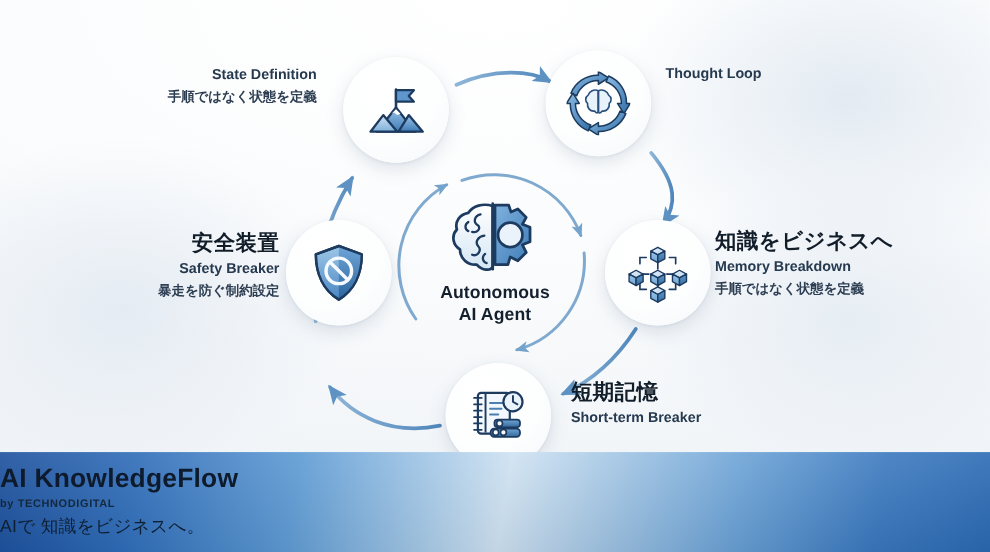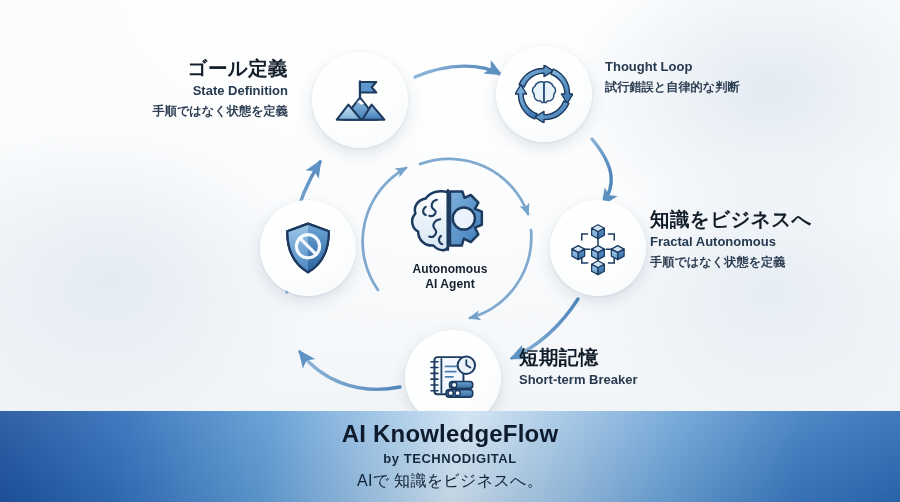--- a/index.html
+++ b/index.html
@@ -48,21 +48,21 @@
 
   
   #center {
     position:absolute; left:371px; top:160px;
     width:158px; height:158px;
     display:flex; flex-direction:column; align-items:center; justify-content:center;
   }
   #center .brain-gear { width:84px; height:72px; margin-bottom:4px; }
   #center .ctitle {
     text-align:center;
-    font-size:12px;
+    font-size:16px;
     font-weight:700;
     line-height:1.22;
     color:#14202e;
     letter-spacing:.1px;
   }
 
   
   .label { position:absolute; }
   .label .jp {
     font-size:19.5px; font-weight:700; color:#121d2a;
@@ -102,28 +102,28 @@
   }
   #banner::after {
     content:""; position:absolute; inset:0;
     background:linear-gradient(180deg, rgba(255,255,255,.10) 0%, rgba(0,0,0,.06) 100%);
     pointer-events:none;
   }
   .b-inner {
     position:relative; z-index:2;
     height:100%;
     display:flex; flex-direction:column;
-    align-items:center; justify-content:center;
+    justify-content:center;
   }
   .b-title {
     font-size:24px; font-weight:700; color:#0e1b2c;
     letter-spacing:.2px; line-height:1.1;
   }
   .b-by {
-    font-size:13px; font-weight:700; color:#14283d;
+    font-size:10px; font-weight:700; color:#14283d;
     letter-spacing:.55px; margin-top:3px;
   }
   .b-tag {
     font-size:16px; font-weight:400; color:#0f1f33;
     margin-top:5px; letter-spacing:.3px;
   }
 </style>
 </head>
 <body>
 
@@ -209,21 +209,20 @@
       </defs>
       <line x1="50" y1="18" x2="50" y2="58" stroke="#1d3a5f" stroke-width="4" stroke-linecap="round"></line>
       <path d="M50,19 L78,19 L70,28 L78,37 L50,37 Z" fill="#5e96cd" stroke="#1d3a5f" stroke-width="3.6" stroke-linejoin="round"></path>
       <path d="M50,46 L80,84 L20,84 Z" fill="url(#mtB)" stroke="#1d3a5f" stroke-width="3.6" stroke-linejoin="round"></path>
       <path d="M30,58 L52,84 L10,84 Z" fill="url(#mtA)" stroke="#1d3a5f" stroke-width="3.6" stroke-linejoin="round"></path>
       <path d="M70,58 L92,84 L54,84 Z" fill="url(#mtB)" stroke="#1d3a5f" stroke-width="3.6" stroke-linejoin="round"></path>
       <path d="M43,56 L50,49 L57,56 L52,58 L47,54 Z" fill="#ffffff"></path>
     </svg>
   </div>
   <div class="label lab-left l-goal">
-    <div class="jp">ゴール定義</div>
     <div class="en">State Definition</div>
     <div class="sub">手順ではなく状態を定義</div>
   </div>
 
   <div class="node n-loop">
     <svg viewBox="0 0 100 100">
       <defs>
         <linearGradient id="cy" x1="0" y1="0" x2="1" y2="1">
           <stop offset="0%" stop-color="#8fbde3"></stop>
             <stop offset="100%" stop-color="#2f6ea8"></stop>
@@ -235,21 +234,20 @@
         <path d="M50,94 L50,100 L34,90 L50,80 L50,86 A36,36 0 0 0 84,62 L93,66 A45,45 0 0 1 50,94 Z"></path>
         <path d="M6,50 L0,50 L10,34 L20,50 L14,50 A36,36 0 0 0 38,84 L34,93 A45,45 0 0 1 6,50 Z"></path>
       </g>
       <path d="M50,30 C43,27 36,31 34,37 C29,40 29,47 33,50 C32,57 37,63 44,62 C47,66 50,66 50,62 Z" fill="#e8f2fa" stroke="#2a4f7c" stroke-width="2.6" stroke-linejoin="round"></path>
       <path d="M50,30 C57,27 64,31 66,37 C71,40 71,47 67,50 C68,57 63,63 56,62 C53,66 50,66 50,62 Z" fill="#e8f2fa" stroke="#2a4f7c" stroke-width="2.6" stroke-linejoin="round"></path>
       <line x1="50" y1="29" x2="50" y2="64" stroke="#2a4f7c" stroke-width="2.4"></line>
     </svg>
   </div>
   <div class="label lab-right l-loop">
     <div class="en">Thought Loop</div>
-    <div class="sub">試行錯誤と自律的な判断</div>
   </div>
 
   <div class="node n-fract">
     <svg viewBox="0 0 100 100">
       <defs>
         <linearGradient id="cbT" x1="0" y1="0" x2="1" y2="1">
           <stop offset="0%" stop-color="#e3eff9"></stop>
             <stop offset="100%" stop-color="#bcd8ef"></stop>
         </linearGradient>
         <linearGradient id="cbL" x1="0" y1="0" x2="0" y2="1">
@@ -296,21 +294,21 @@
         <g transform="translate(0,62)">
           <path d="M50,10 L61,16 L50,22 L39,16 Z" fill="url(#cbT)"></path>
           <path d="M39,16 L50,22 L50,34 L39,28 Z" fill="url(#cbL)"></path>
           <path d="M61,16 L50,22 L50,34 L61,28 Z" fill="url(#cbR)"></path>
         </g>
       </g>
     </svg>
   </div>
   <div class="label lab-right l-fract">
     <div class="jp">知識をビジネスへ</div>
-    <div class="en">Fractal Autonomous</div>
+    <div class="en">Memory Breakdown</div>
     <div class="sub">手順ではなく状態を定義</div>
   </div>
 
   <div class="node n-mem">
     <svg viewBox="0 0 100 100">
       <defs>
         <linearGradient id="dbg" x1="0" y1="0" x2="0" y2="1">
           <stop offset="0%" stop-color="#6fa5d4"></stop>
             <stop offset="100%" stop-color="#35699c"></stop>
         </linearGradient>
@@ -360,20 +358,25 @@
             <stop offset="100%" stop-color="#2c649e"></stop>
         </linearGradient>
       </defs>
       <path d="M50,8 L86,21 C86,52 74,78 50,92 C26,78 14,52 14,21 Z" fill="url(#shA)" stroke="#1d3a5f" stroke-width="3.8" stroke-linejoin="round"></path>
       <path d="M50,8 L86,21 C86,52 74,78 50,92 Z" fill="url(#shB)"></path>
       <path d="M50,8 L86,21 C86,52 74,78 50,92 C26,78 14,52 14,21 Z" fill="none" stroke="#1d3a5f" stroke-width="3.8" stroke-linejoin="round"></path>
       <circle cx="50" cy="47" r="20" fill="none" stroke="#f4fafe" stroke-width="5.4"></circle>
       <line x1="36" y1="33" x2="64" y2="61" stroke="#f4fafe" stroke-width="5.4" stroke-linecap="round"></line>
     </svg>
   </div>
+  <div class="label lab-left l-safe">
+    <div class="jp">安全装置</div>
+    <div class="en">Safety Breaker</div>
+    <div class="sub">暴走を防ぐ制約設定</div>
+  </div>
 
   <div id="banner">
     <div class="b-inner">
       <div class="b-title">AI KnowledgeFlow</div>
       <div class="b-by">by TECHNODIGITAL</div>
       <div class="b-tag">AIで 知識をビジネスへ。</div>
     </div>
   </div>
 
 </div>

